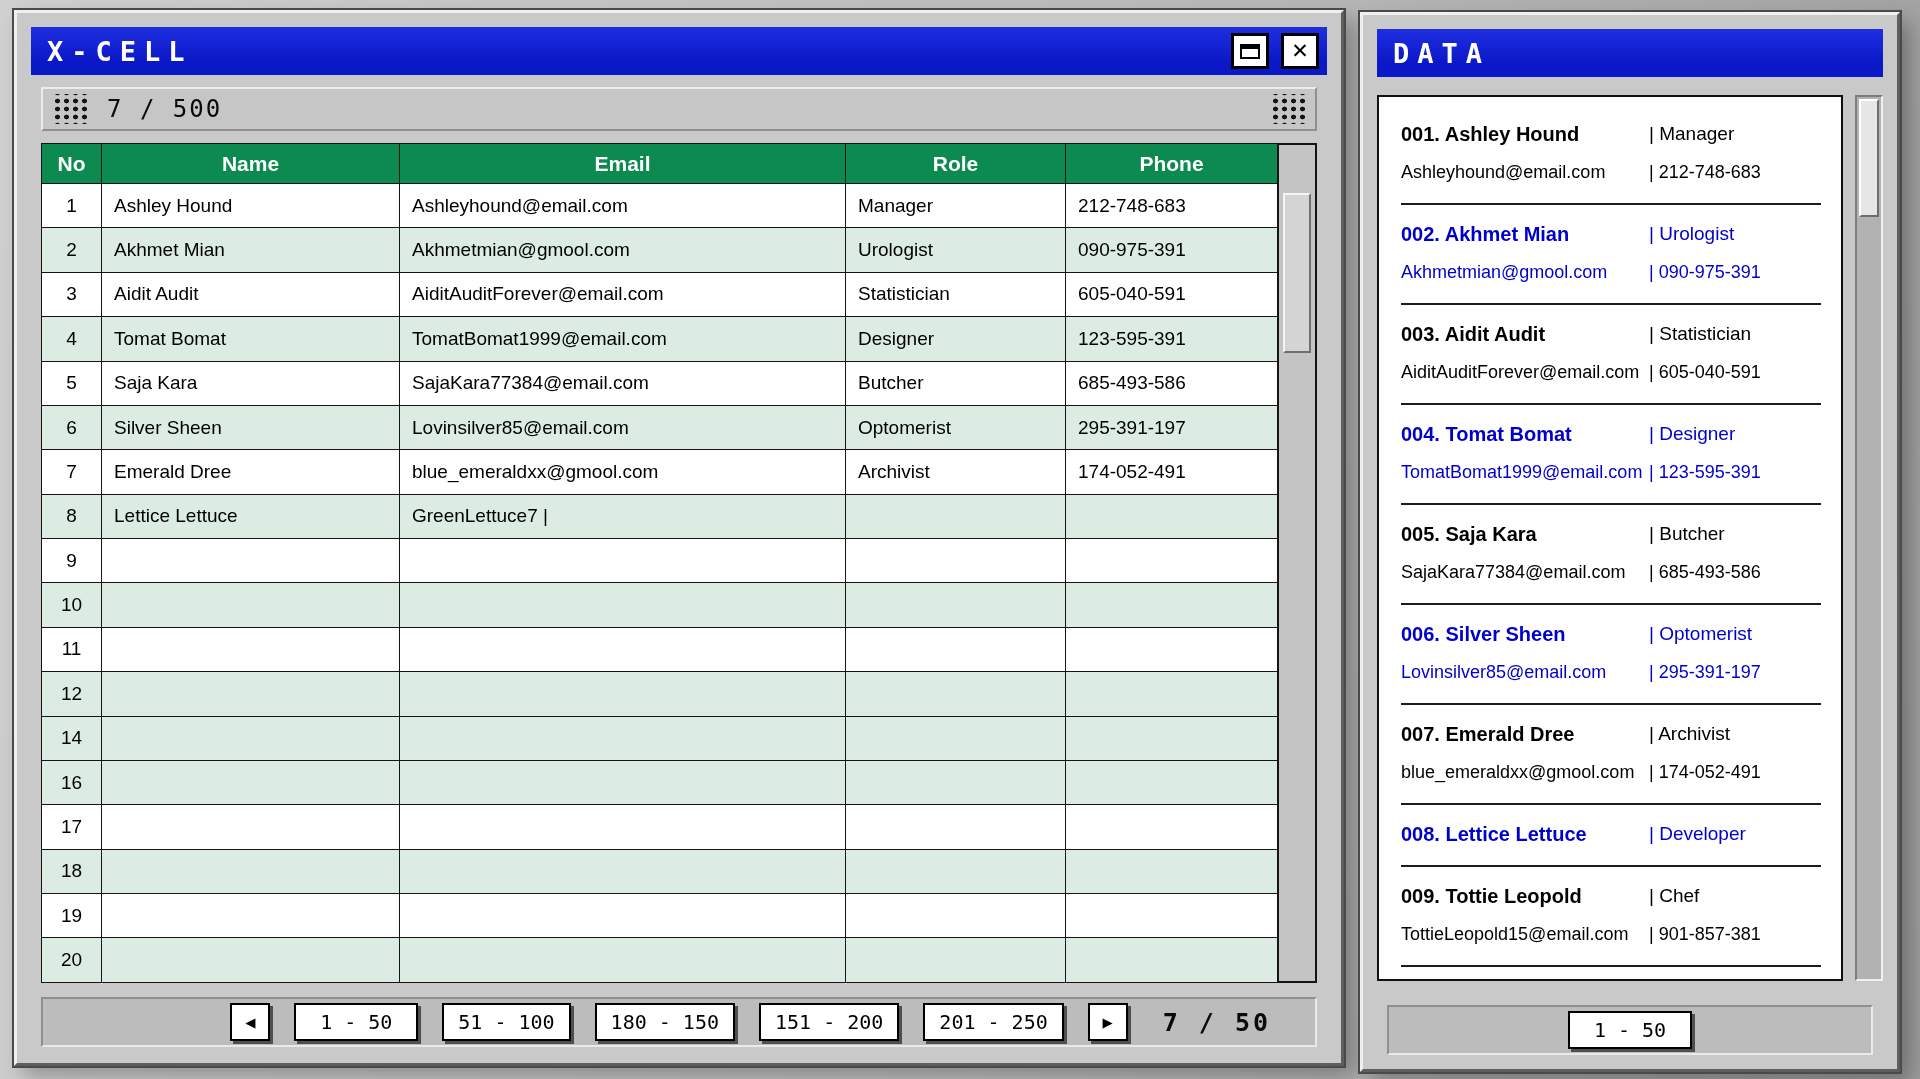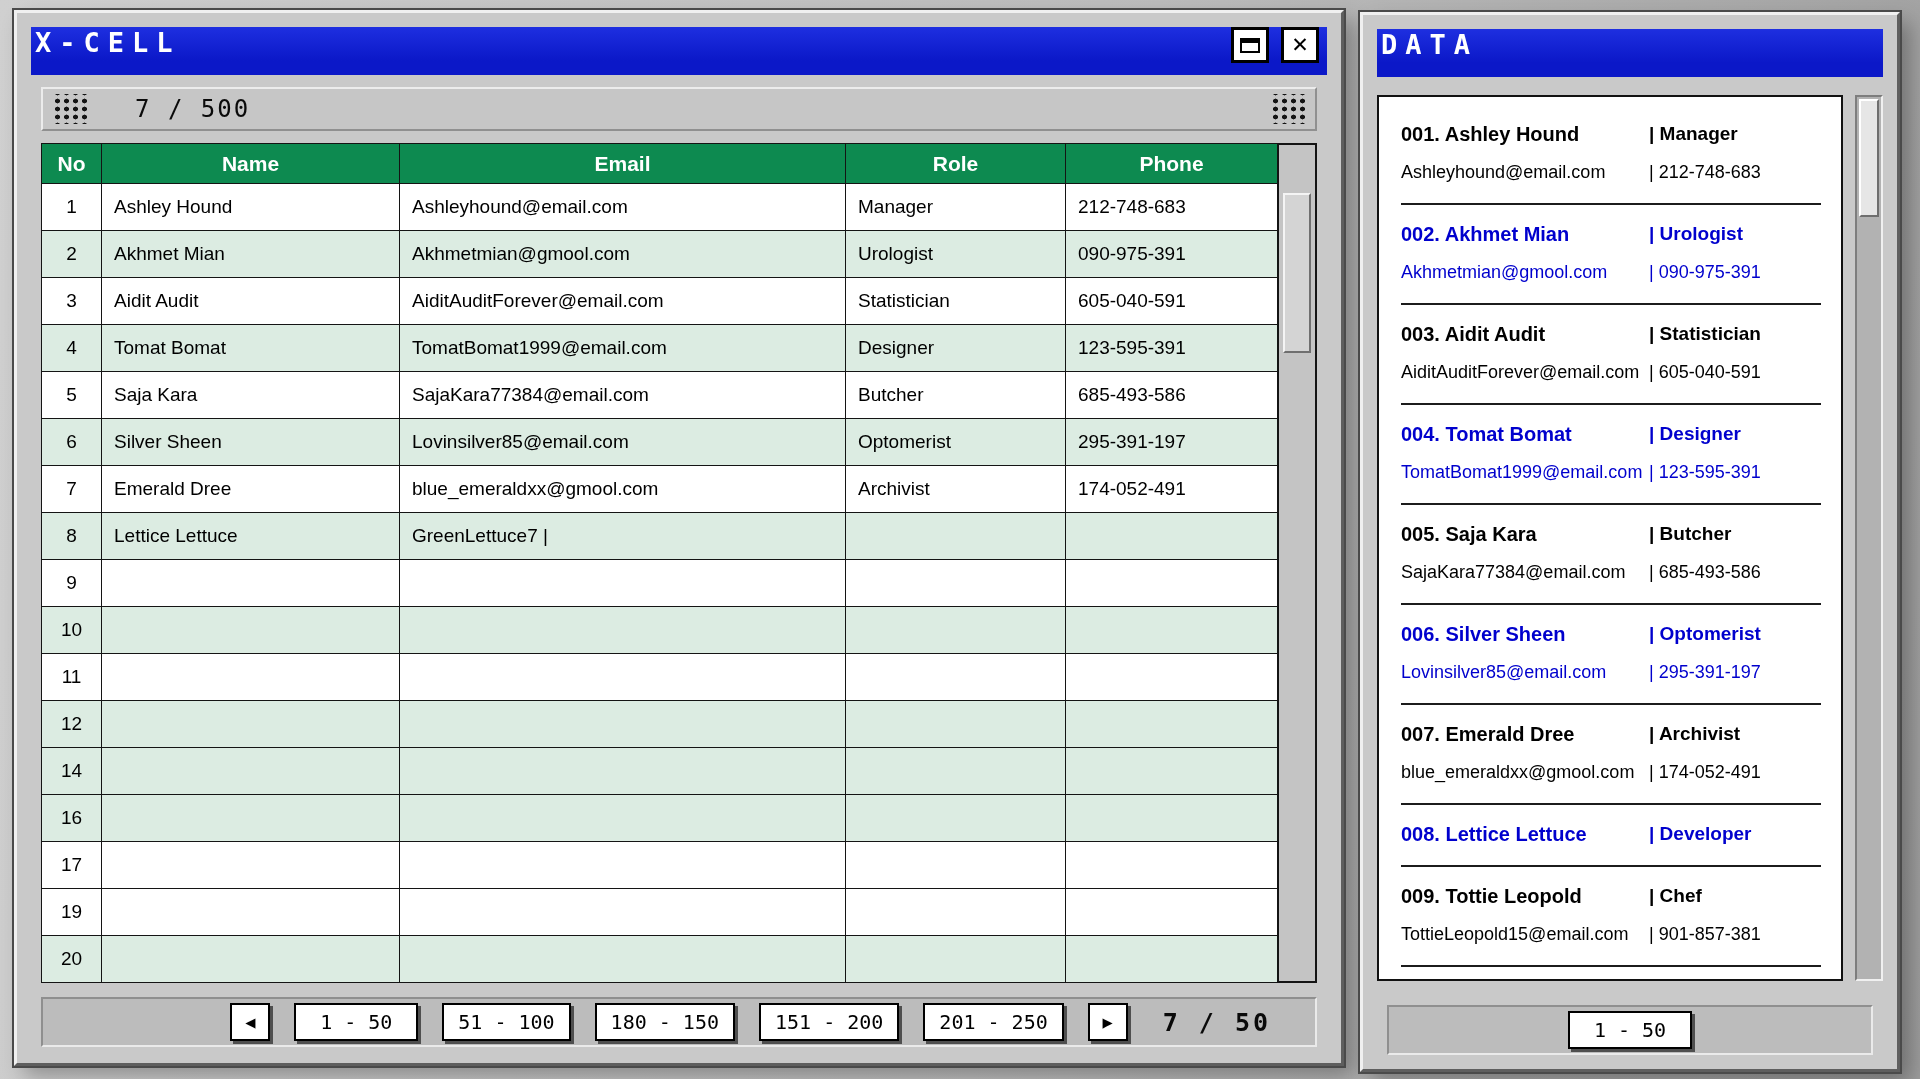--- a/index.html
+++ b/index.html
@@ -18,42 +18,42 @@
     padding:14px;
     display:flex; flex-direction:column;
   }
   .win-left  { left:14px;  top:10px; width:1330px; height:1056px; }
   .win-right { left:1360px; top:12px;  width:540px;  height:1060px; }
 
   
   .titlebar {
     height:48px; flex:0 0 48px;
     background:linear-gradient(180deg,#1e2fe0 0%, var(--titlebar-blue,#0b18c8) 70%);
-    display:flex; 
-    padding:0 8px 0 4px;
+    display:flex; align-items:center;
+    padding:0 8px 0 16px;
   }
   .title-text {
     color:#fff; font-family:"DejaVu Sans Mono", monospace;
     font-weight:bold; font-size:27px; letter-spacing:8px;
   }
   .tb-buttons { margin-left:auto; display:flex; gap:12px; }
   .tb-btn {
     width:38px; height:36px; background:#fff;
     border:3px solid #000; display:flex; align-items:center; justify-content:center;
     cursor:pointer;
   }
   .max-glyph { width:20px; height:15px; border:2px solid #000; border-top-width:5px; }
   .close-glyph { font-weight:bold; font-size:21px; line-height:1; font-family:"DejaVu Sans", sans-serif; }
 
   
   .toolbar {
     margin:12px 10px 0; height:44px; flex:0 0 44px;
     display:flex; align-items:center; padding:0 8px;
     background:#c6c6c6;
-    border:2px solid; border-color:#ececec #909090 #909090 #ececec;gap:28px;
+    border:2px solid; border-color:#ececec #909090 #909090 #ececec;
   }
   .dots {
     width:38px; height:30px;
     background-image:radial-gradient(circle,#141414 2.2px,transparent 2.7px);
     background-size:9px 8px; background-position:2px 3px;
   }
   .dots-right { margin-left:auto; }
   .counter {
     margin-left:18px;
     font-family:"DejaVu Sans Mono", monospace;
@@ -112,21 +112,21 @@
 
   
   .panel-row { margin-top:18px; flex:1 1 auto; min-height:0; display:flex; }
   .data-list {
     flex:1 1 auto; background:#fff; border:2px solid #111;
     padding:8px 20px 0 22px; overflow:hidden;
   }
   .entry { padding:16px 0 18px; border-bottom:2px solid #1c1c1c; color:#000; }
   .entry.blue { color:var(--entry-blue,#0000cd); }
   .entry .l1 { display:flex; font-size:20px; font-weight:bold; line-height:26px; }
-  .entry .l1 .rcol { font-weight:bold; font-size:19px; }
+  .entry .l1 .rcol { font-weight:normal; font-size:19px; }
   .entry .l2 { display:flex; font-size:18px; line-height:26px; margin-top:12px; }
   .entry .name, .entry .email { flex:1 1 auto; white-space:nowrap; overflow:hidden; }
   .entry .rcol { flex:0 0 172px; white-space:nowrap; }
   .data-scroll {
     flex:0 0 28px; margin-left:12px;
     background:#b2b2b2;
     border:2px solid; border-color:#7d7d7d #f0f0f0 #f0f0f0 #7d7d7d;
     position:relative;
   }
   .data-scroll .thumb {
@@ -275,20 +275,27 @@
             <td class="c-role"></td>
             <td class="c-phone"></td>
           </tr>
           <tr class="odd">
             <td class="c-no">17</td>
             <td class="c-name"></td>
             <td class="c-email"></td>
             <td class="c-role"></td>
             <td class="c-phone"></td>
           </tr>
+          <tr class="even">
+            <td class="c-no">18</td>
+            <td class="c-name"></td>
+            <td class="c-email"></td>
+            <td class="c-role"></td>
+            <td class="c-phone"></td>
+          </tr>
           <tr class="odd">
             <td class="c-no">19</td>
             <td class="c-name"></td>
             <td class="c-email"></td>
             <td class="c-role"></td>
             <td class="c-phone"></td>
           </tr>
           <tr class="even">
             <td class="c-no">20</td>
             <td class="c-name"></td>

